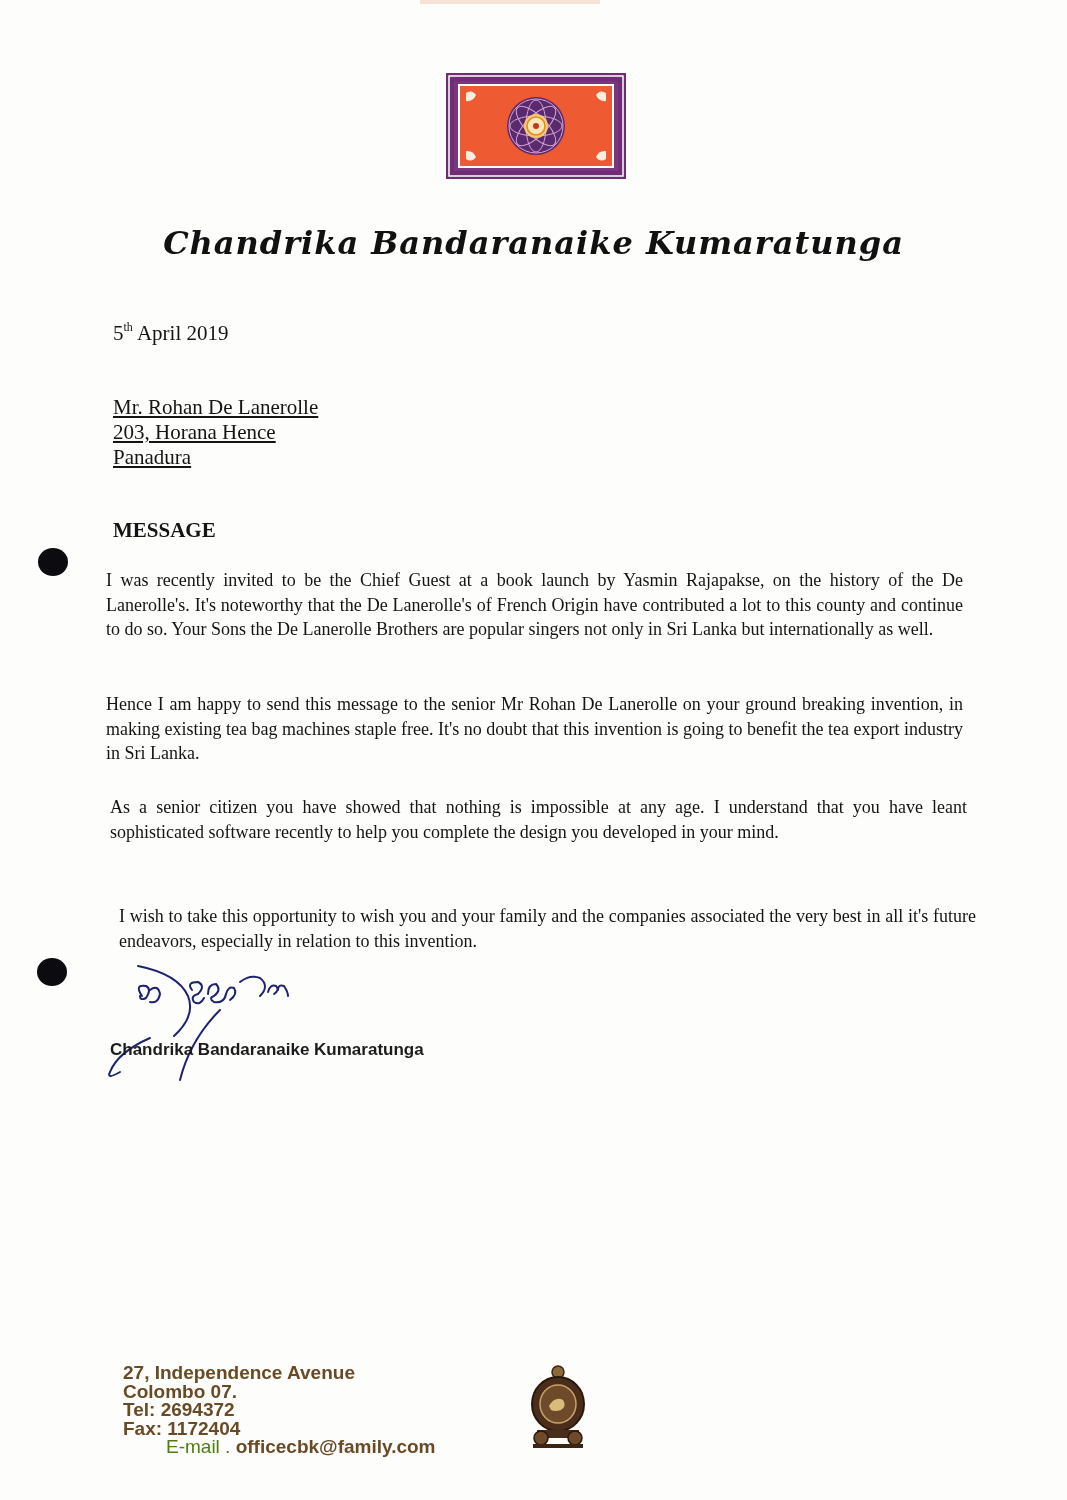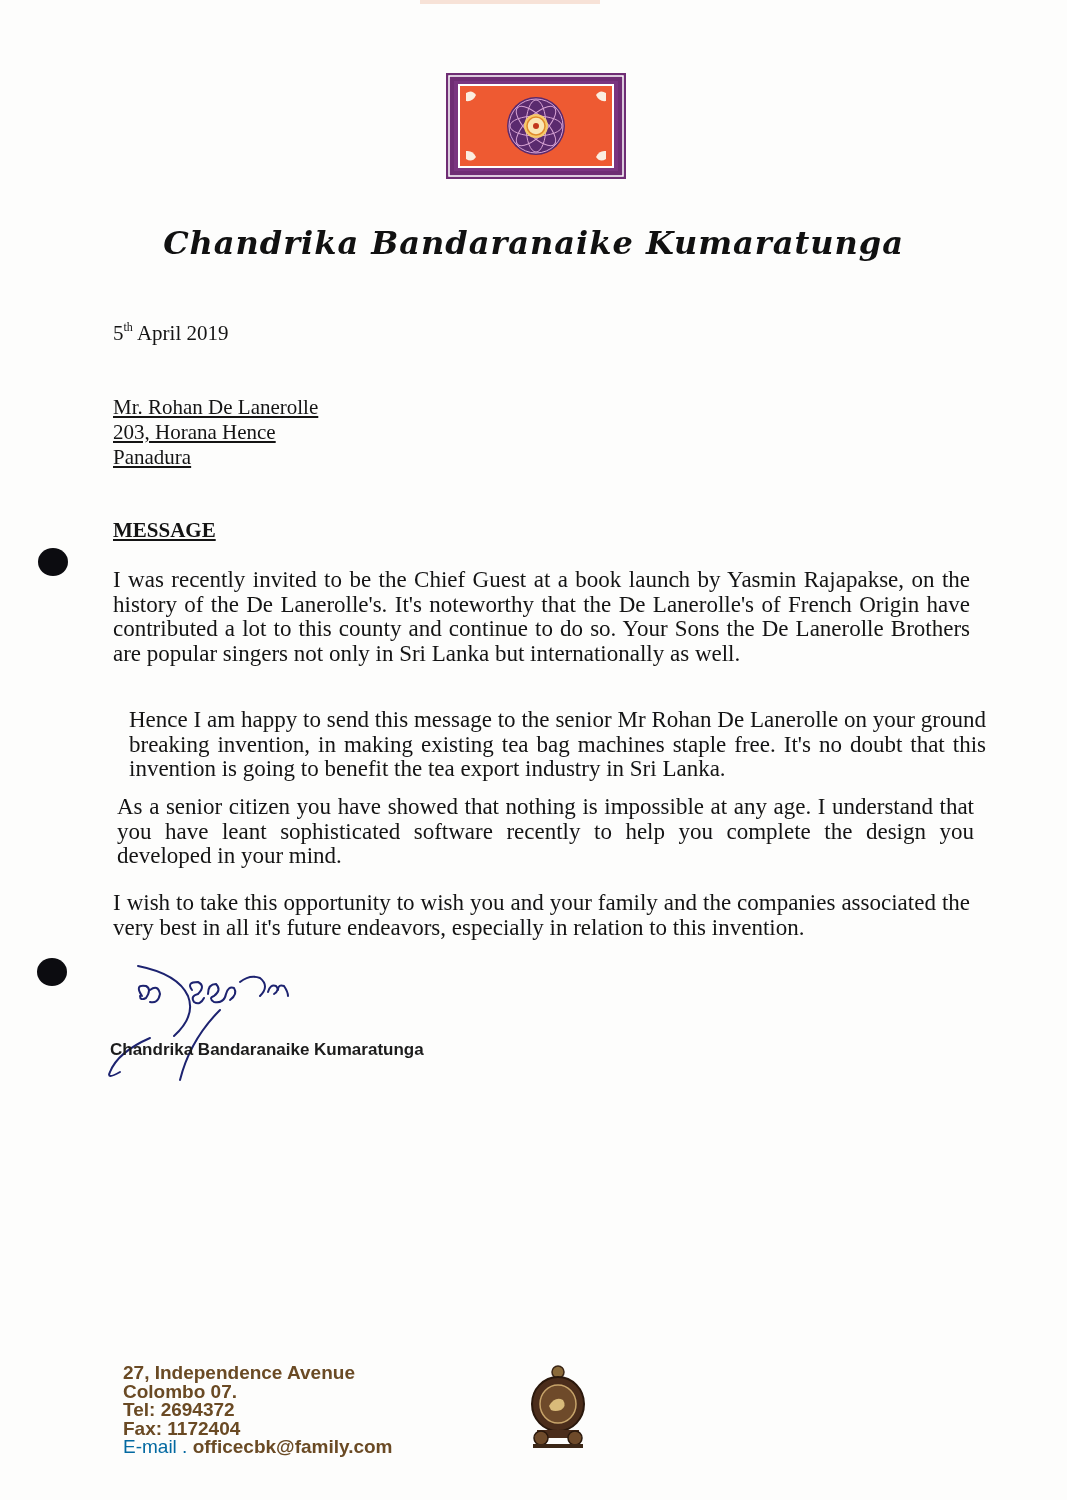--- a/index.html
+++ b/index.html
@@ -10,29 +10,29 @@
     .top-smudge { position: absolute; left: 420px; top: 0; width: 180px; height: 4px; background: #f3d5c8; opacity: .7; }
     .emblem-flag { position: absolute; left: 446px; top: 73px; width: 180px; height: 106px; }
     .letterhead-name {
       position: absolute; left: 0; width: 1067px; top: 224px; text-align: center;
       font-family: "DejaVu Serif", serif; font-style: italic; font-weight: bold; font-size: 32px;
       letter-spacing: 1px; color: #111;
     }
     .date { position: absolute; left: 113px; top: 320px; font-size: 21px; }
     .date sup { font-size: 12px; vertical-align: 9px; text-align: center; }
     .address { position: absolute; left: 113px; top: 395px; font-size: 21px; line-height: 25px; text-decoration: underline; }
-    .heading { position: absolute; left: 113px; top: 518px; font-size: 21px; font-weight: bold; text-decoration: underline; }
-    .body-text { position: absolute; left: 113px; width: 857px; font-size: 23px; line-height: 24.7px; text-align: justify; }
+    .heading { position: absolute; left: 113px; top: 518px; font-size: 21px; font-weight: bold; }
+    .body-text { position: absolute; left: 106px; width: 857px; font-size: 18px; line-height: 24.7px; text-align: justify; }
     .p1 { top: 568px; } .p2 { top: 692px; } .p3 { top: 791px; } .p4 { top: 891px; }
     .punch { position: absolute; width: 30px; height: 28px; border-radius: 50%; background: #0c0c10; }
     .punch1 { left: 38px; top: 548px; } .punch2 { left: 37px; top: 958px; }
     .signature { position: absolute; left: 100px; top: 960px; width: 240px; height: 125px; }
     .signer-name { position: absolute; left: 110px; top: 1040px; font-family: "Liberation Sans", sans-serif; font-weight: bold; font-size: 17px; color: #1c1c1c; }
     .footer-contact { position: absolute; left: 123px; top: 1364px; font-family: "Liberation Sans", sans-serif; font-weight: bold; font-size: 19px; line-height: 18.5px; color: #6a4a24; }
-    .footer-contact .email-prefix { color: #0369a1; font-weight: normal; }
+    .footer-contact .email-prefix { color: #4d7c0f; font-weight: normal; margin-left: 43px; }
     .crest { position: absolute; left: 527px; top: 1362px; width: 62px; height: 88px; }
   </style>
 </head>
 <body>
 
 <div class="top-smudge"></div>
 
 <svg class="emblem-flag" viewBox="0 0 180 106">
   <rect x="0" y="0" width="180" height="106" fill="#6f2d74"></rect>
   <rect x="3" y="3" width="174" height="100" fill="none" stroke="#fff" stroke-width="1.5"></rect>
@@ -69,23 +69,23 @@
   <div>203, Horana Hence</div>
   <div>Panadura</div>
 </div>
 
 <div class="punch punch1"></div>
 <div class="punch punch2"></div>
 
 <div class="heading">MESSAGE</div>
 
 <p class="body-text p1" style="margin:0">I was recently invited to be the Chief Guest at a book launch by Yasmin Rajapakse, on the history of the De Lanerolle's. It's noteworthy that the De Lanerolle's of French Origin have contributed a lot to this county and continue to do so. Your Sons the De Lanerolle Brothers are popular singers not only in Sri Lanka but internationally as well.</p>
-<p class="body-text p2" style="margin:16px">Hence I am happy to send this message to the senior Mr Rohan De Lanerolle on your ground breaking invention, in making existing tea bag machines staple free. It's no doubt that this invention is going to benefit the tea export industry in Sri Lanka.</p>
+<p class="body-text p2" style="margin:0">Hence I am happy to send this message to the senior Mr Rohan De Lanerolle on your ground breaking invention, in making existing tea bag machines staple free. It's no doubt that this invention is going to benefit the tea export industry in Sri Lanka.</p>
 <p class="body-text p3" style="margin:4px">As a senior citizen you have showed that nothing is impossible at any age. I understand that you have leant sophisticated software recently to help you complete the design you developed in your mind.</p>
-<p class="body-text p4" style="margin:0">I wish to take this opportunity to wish you and your family and the companies associated the very best in all it's future endeavors, especially in relation to this invention.</p>
+<p class="body-text p4" style="margin:13px">I wish to take this opportunity to wish you and your family and the companies associated the very best in all it's future endeavors, especially in relation to this invention.</p>
 
 <svg class="signature" viewBox="0 0 240 125">
   <g fill="none" stroke="#1d2370" stroke-width="2" stroke-linecap="round">
     <path d="M38,6 q40,8 50,30 q8,20 -14,40"></path>
     <path d="M42,36 q-8,-12 4,-10 q6,3 0,12 q-6,3 -6,-2 M50,30 q8,-6 10,4 q-2,10 -10,8"></path>
     <path d="M92,30 q-6,-8 6,-8 q8,4 0,12 q-8,2 -4,8 q6,4 10,-4"></path>
     <path d="M108,34 q0,-10 8,-10 q6,6 -2,12 q-6,2 0,6 q10,2 12,-8 q2,-8 8,-6 q4,6 -4,12"></path>
     <path d="M140,22 q10,-8 20,-4 q10,8 0,18"></path>
     <path d="M168,32 q2,-8 8,-6 q4,4 -2,8 M178,30 q0,-6 6,-4 q4,6 4,10"></path>
     <path d="M80,120 q10,-40 40,-70"></path>

